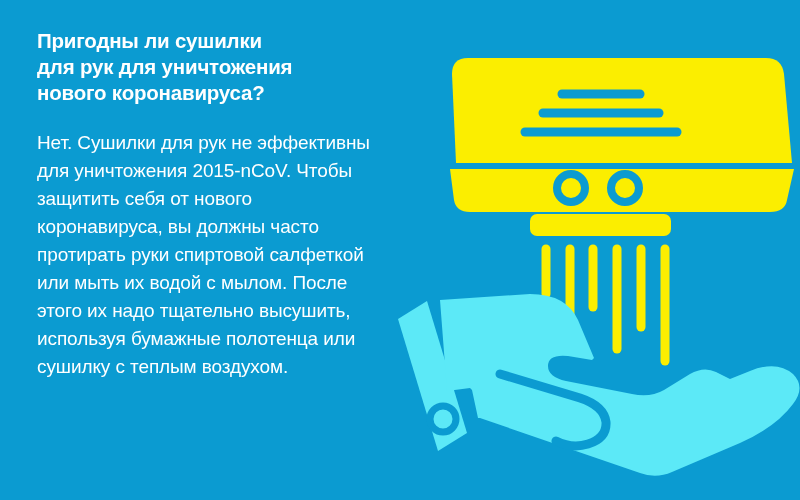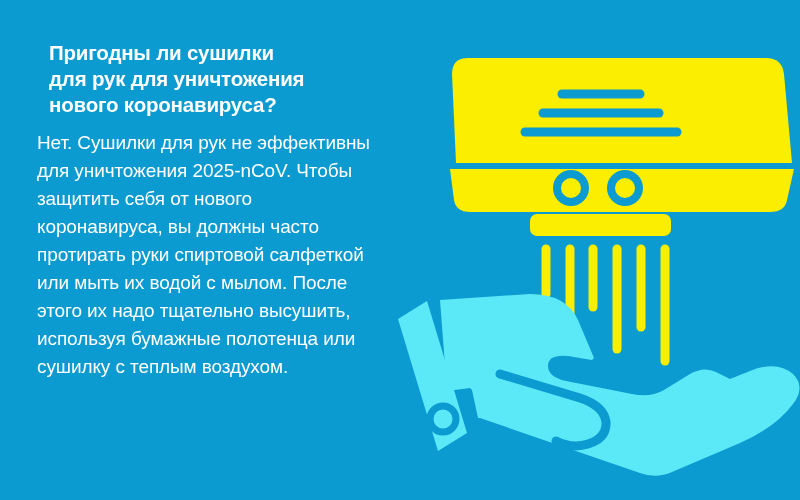--- a/index.html
+++ b/index.html
@@ -24,21 +24,21 @@
     left: 37px;
     top: 28px;
     width: 330px;
   }
   #headline {
     color: #ffffff;
     font-weight: bold;
     font-size: 20.5px;
     line-height: 26px;
     letter-spacing: -0.2px;
-    margin: 12px;
+    margin: 0;
     white-space: pre-line;
   }
   #body-text {
     position: absolute;
     left: 0;
     top: 101px;
     width: 336px;
     color: #ffffff;
     font-size: 19px;
     line-height: 28px;
@@ -112,16 +112,16 @@
              L 447 391
              Z" fill="#5ce9f7"></path>
 
     <path d="M 500 374 L 580 398 Q 604 406 606 422 Q 607 438 588 444 Q 572 449 556 441" fill="none" stroke="#0b9bd1" stroke-width="9" stroke-linecap="round"></path>
   </svg>
 
   <div id="text-column">
     <h1 id="headline">Пригодны ли сушилки
 для рук для уничтожения
 нового коронавируса?</h1>
-    <p id="body-text">Нет. Сушилки для рук не эффективны для уничтожения 2025-nCoV. Чтобы защитить себя от нового коронавируса, вы должны часто протирать руки спиртовой салфеткой или мыть их водой с мылом. После этого их надо тщательно высушить, используя бумажные полотенца или сушилку с теплым воздухом.</p>
+    <p id="body-text">Нет. Сушилки для рук не эффективны для уничтожения 2015-nCoV. Чтобы защитить себя от нового коронавируса, вы должны часто протирать руки спиртовой салфеткой или мыть их водой с мылом. После этого их надо тщательно высушить, используя бумажные полотенца или сушилку с теплым воздухом.</p>
   </div>
 
 </div>
 
 </body></html>

